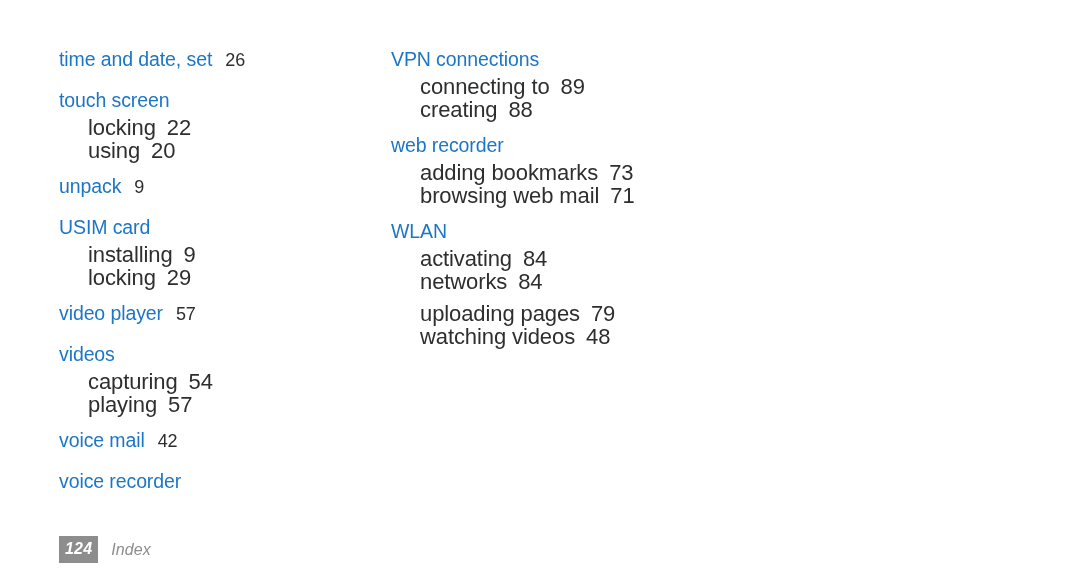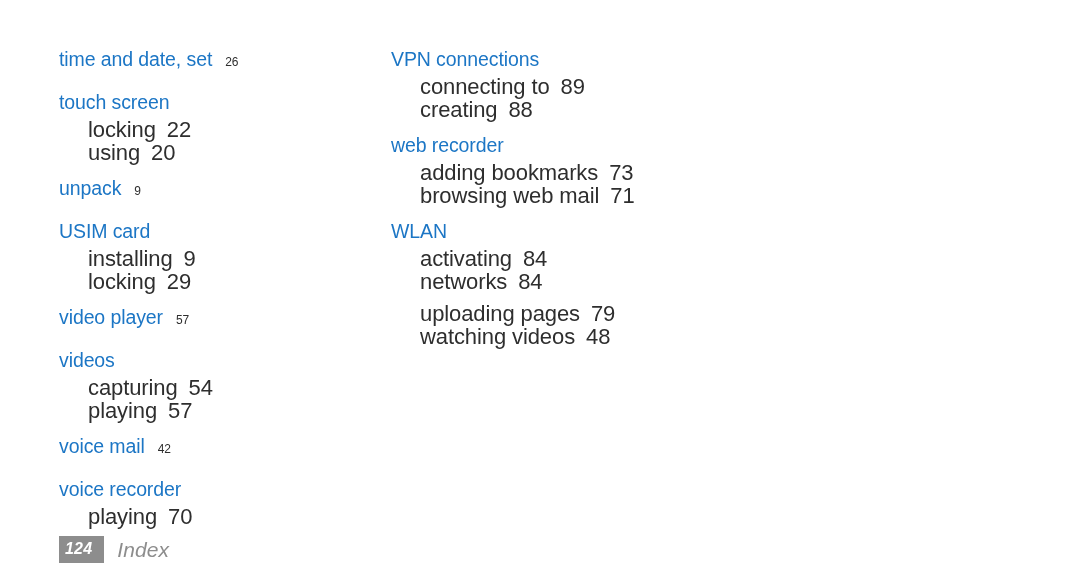--- a/index.html
+++ b/index.html
@@ -50,21 +50,21 @@
   .entry-head {
     color: #1c76c5;
     font-size: 19.5px;
     line-height: 31px;
     white-space: nowrap;
     letter-spacing: -0.1px;
   }
 
   .entry-head .pagenum {
     color: #2e2e2e;
-    font-size: 12px;
+    font-size: 18px;
     margin-left: 13px;
   }
 
   .sub-list {
     margin: 0;
     padding: 0;
     list-style: none;
   }
 
   .sub-item {
@@ -93,28 +93,28 @@
   .page-badge {
     display: inline-flex;
     align-items: center;
     justify-content: center;
     background: #8d8d8d;
     color: #ffffff;
     font-style: italic;
     font-weight: bold;
     font-size: 16px;
     line-height: 1;
-    padding: 5px 12px 6px 6px;
+    padding: 5px 6px 6px 6px;
     letter-spacing: 0.2px;
   }
 
   .footer-label {
     color: #8d8d8d;
     font-style: italic;
-    font-size: 21px;
+    font-size: 16px;
     margin-left: 13px;
     letter-spacing: 0.1px;
   }
 </style>
 </head>
 <body>
 
 <div id="page">
 
   <div class="columns">
@@ -149,21 +149,20 @@
             <li class="sub-item"><span>capturing</span><span class="pagenum">54</span></li>
             <li class="sub-item"><span>playing</span><span class="pagenum">57</span></li>
           </ul>
         </div>
         <div class="entry-group">
           <div class="entry-head"><span>voice mail</span><span class="pagenum">42</span></div>
         </div>
         <div class="entry-group">
           <div class="entry-head"><span>voice recorder</span></div>
           <ul class="sub-list">
-            <li class="sub-item"><span>playing</span><span class="pagenum">70</span></li>
           </ul>
         </div>
       </div>
     <div class="column right">
         <div class="entry-group">
           <div class="entry-head"><span>VPN connections</span></div>
           <ul class="sub-list">
             <li class="sub-item"><span>connecting to</span><span class="pagenum">89</span></li>
             <li class="sub-item"><span>creating</span><span class="pagenum">88</span></li>
           </ul>

